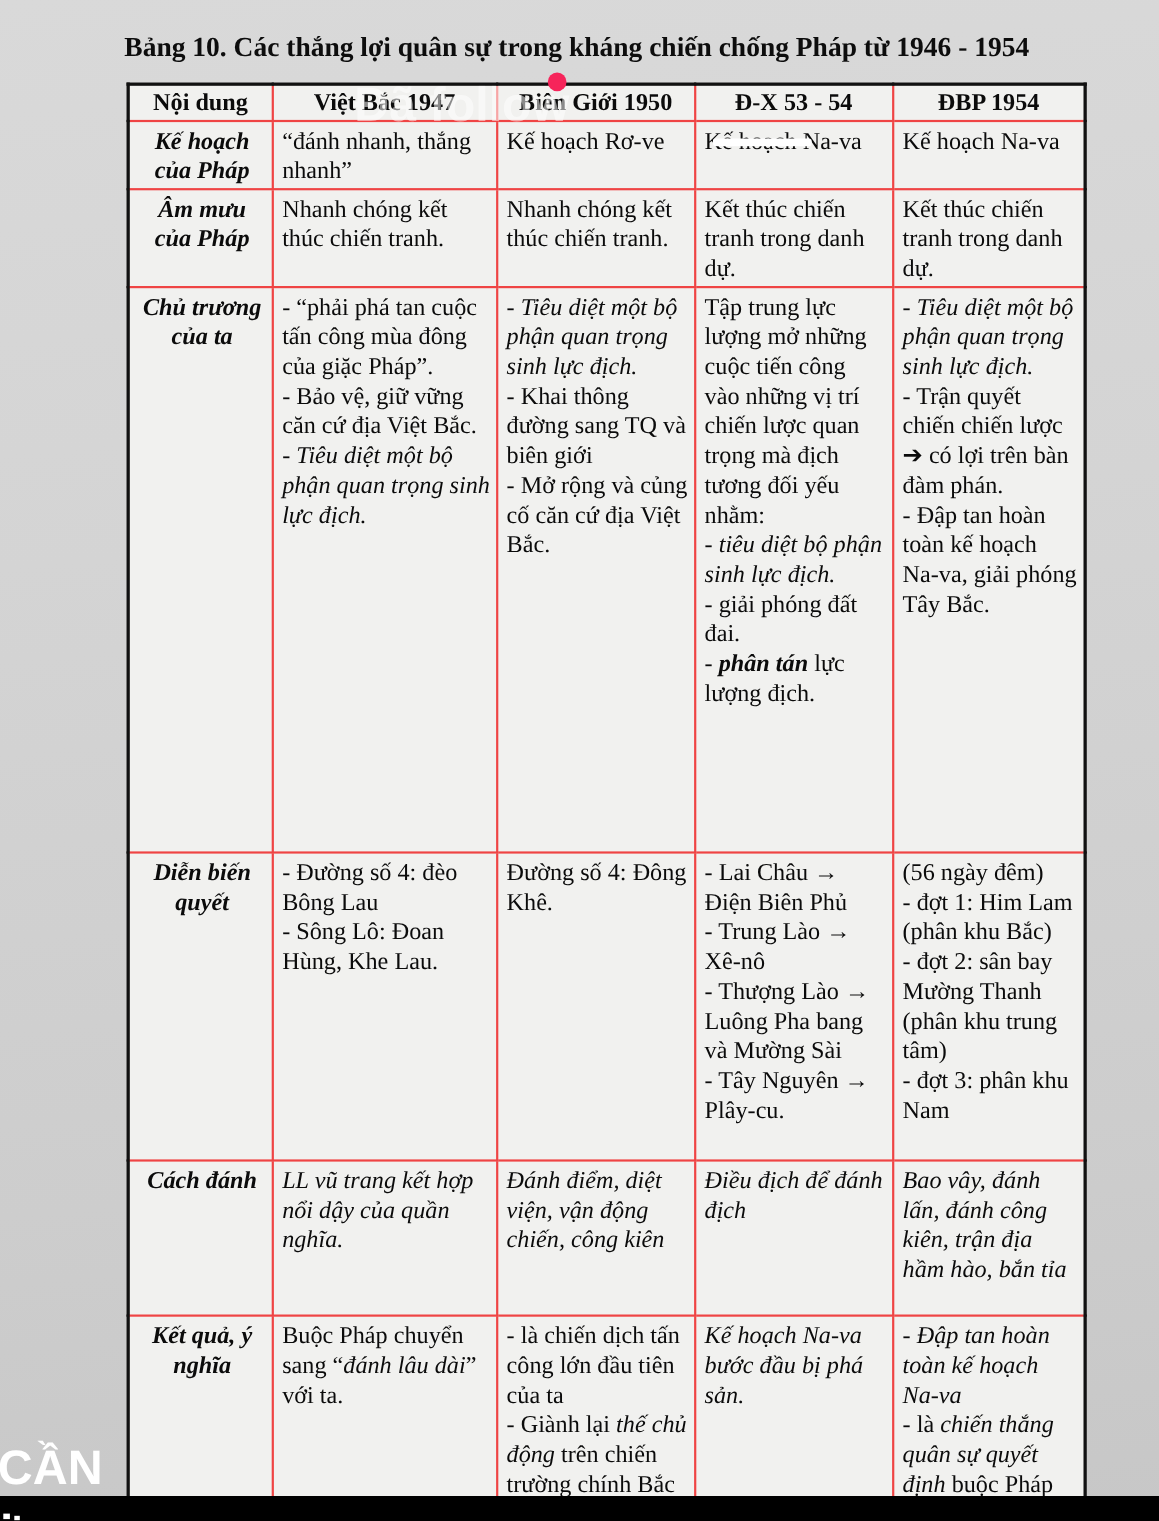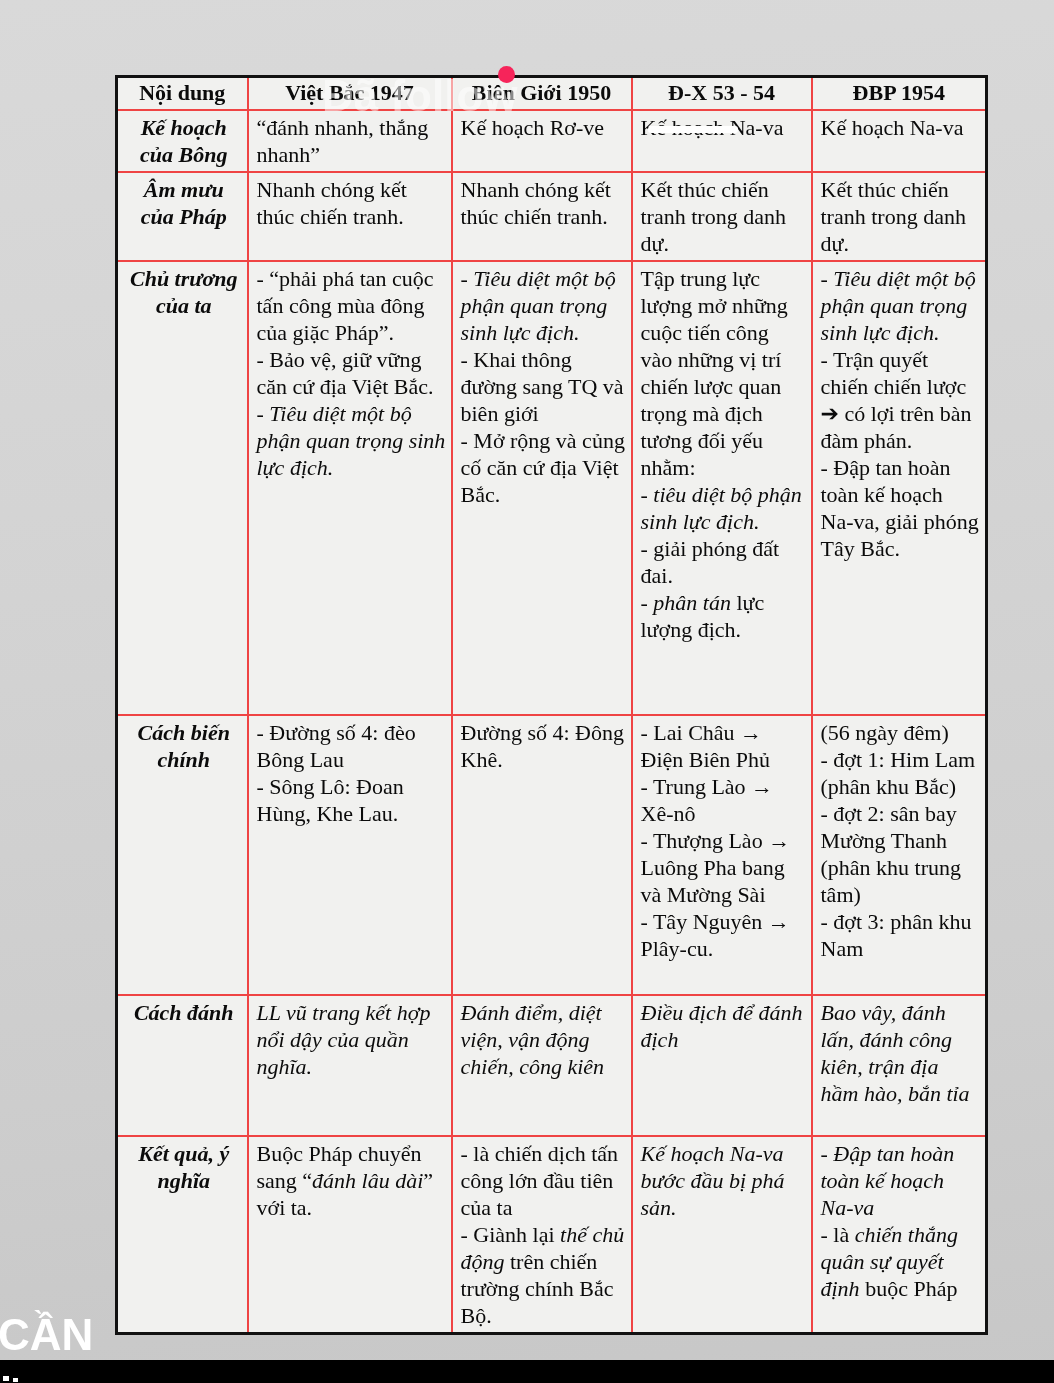--- a/index.html
+++ b/index.html
@@ -31,22 +31,22 @@
   table.doc thead th{
     text-align:center;font-weight:bold;padding:2px 2px;
     vertical-align:middle;line-height:26px;
   }
   td.rowlabel{
     text-align:center;font-weight:bold;font-style:italic;
     padding:3px 4px;
   }
   .para{margin:0;}
   .it{font-style:italic;}
-  .bit{font-style:italic;font-weight:normal;}
-  tr.r0{height:57px;} tr.r1{height:80px;margin-top:17px;} tr.r2{height:454px;margin-left:43px;}
+  .bit{font-style:italic;font-weight:bold;}
+  tr.r0{height:57px;} tr.r1{height:80px;margin-top:17px;} tr.r2{height:514px;margin-left:43px;}
   tr.r3{height:280px;} tr.r4{height:141px;} tr.r5{height:191px;padding-left:42px;}
   .tab{
     position:absolute;
     font-family:"Liberation Sans", sans-serif;
     font-weight:bold;font-size:44px;line-height:44px;
     white-space:nowrap;
   }
   .tab.following{left:322px;top:74px;color:rgba(255,255,255,0.52);}
   .tab.suggested{left:596px;top:70px;color:#ffffff;text-shadow:0 0 4px rgba(0,0,0,0.12);}
   .tab-underline{
@@ -68,41 +68,42 @@
   }
   .speck{position:absolute;background:#ffffff;}
   .speck.a{left:3px;top:1376px;width:6px;height:5px;}
   .speck.b{left:13px;top:1378px;width:5px;height:4px;}
 </style>
 </head>
 <body>
 
 <div class="stage">
 
+  <div class="page-title">Bảng 10. Các thắng lợi quân sự trong kháng chiến chống Pháp từ 1946 - 1954</div>
 
   <table class="doc">
     <colgroup>
       <col style="width:131px">
       <col style="width:204px">
       <col style="width:180px">
       <col style="width:180px">
       <col style="width:175px">
     </colgroup>
     <thead>
       <tr style="height:33px">
           <th>Nội dung</th>
           <th>Việt Bắc 1947</th>
           <th>Biên Giới 1950</th>
           <th>Đ-X 53 - 54</th>
           <th>ĐBP 1954</th>
         </tr>
     </thead>
     <tbody>
         <tr class="r0">
-          <td class="rowlabel">Kế hoạch của Bông</td>
+          <td class="rowlabel">Kế hoạch của Pháp</td>
           <td>
             <div class="para"><span>“đánh nhanh, thắng nhanh”</span></div>
           </td>
           <td>
             <div class="para"><span>Kế hoạch Rơ-ve</span></div>
           </td>
           <td>
             <div class="para"><span>Kế hoạch Na-va</span></div>
           </td>
           <td>
@@ -142,21 +143,21 @@
             <div class="para"><span>- giải phóng đất đai.</span></div>
             <div class="para"><span>- </span><span class="bit">phân tán</span><span> lực lượng địch.</span></div>
           </td>
           <td>
             <div class="para"><span class="it">- Tiêu diệt một bộ phận quan trọng sinh lực địch.</span></div>
             <div class="para"><span>- Trận quyết chiến chiến lược ➔ có lợi trên bàn đàm phán.</span></div>
             <div class="para"><span>- Đập tan hoàn toàn kế hoạch Na-va, giải phóng Tây Bắc.</span></div>
           </td>
         </tr>
         <tr class="r3">
-          <td class="rowlabel">Cách biến chính</td>
+          <td class="rowlabel">Diễn biến quyết</td>
           <td>
             <div class="para"><span>- Đường số 4: đèo Bông Lau</span></div>
             <div class="para"><span>- Sông Lô: Đoan Hùng, Khe Lau.</span></div>
           </td>
           <td>
             <div class="para"><span>Đường số 4: Đông Khê.</span></div>
           </td>
           <td>
             <div class="para"><span>- Lai Châu → Điện Biên Phủ</span></div>
             <div class="para"><span>- Trung Lào → Xê-nô</span></div>

